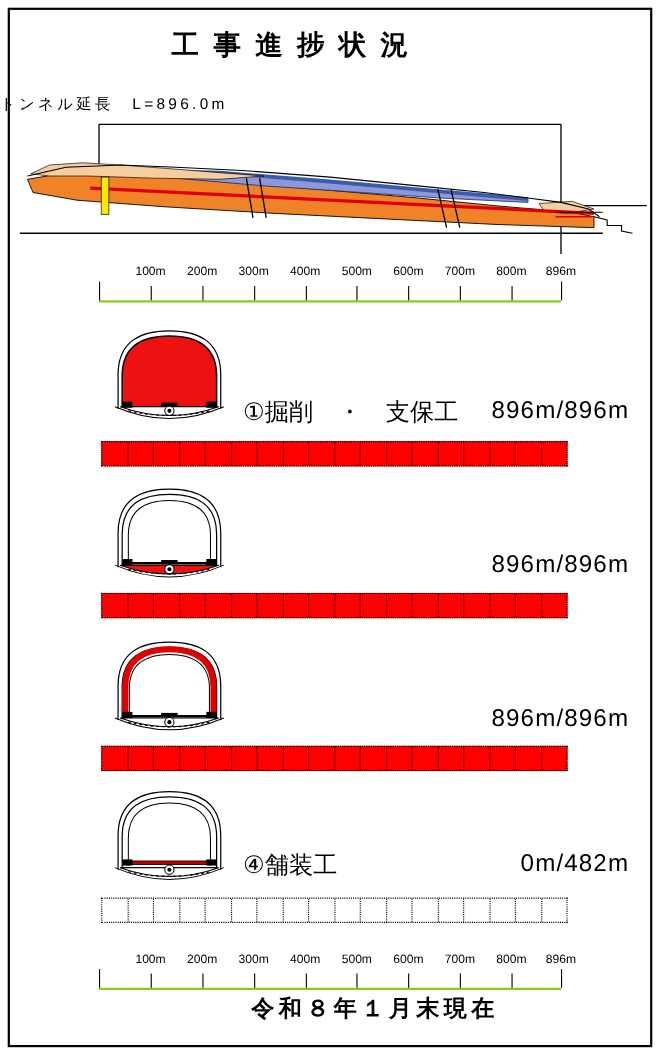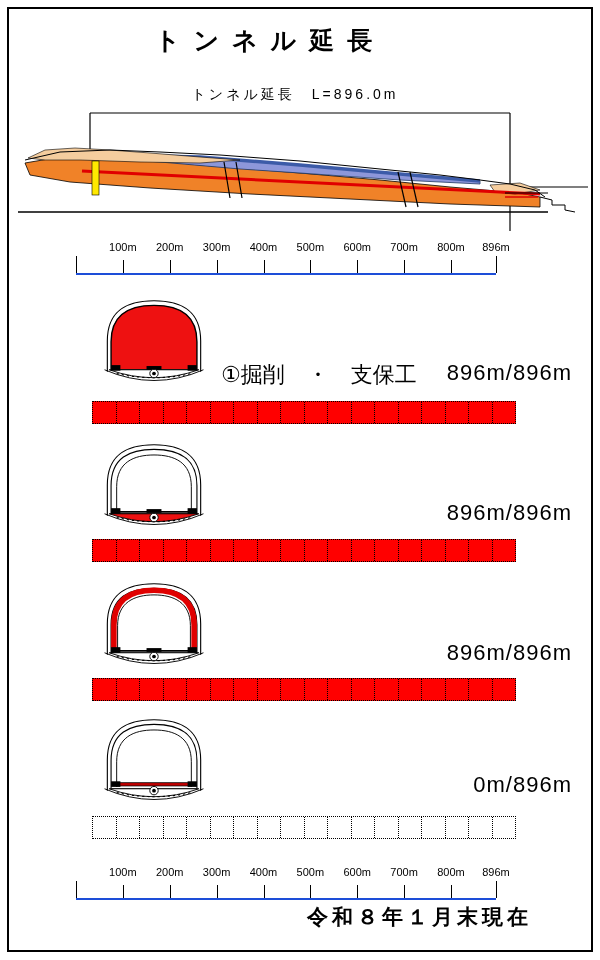--- a/index.html
+++ b/index.html
@@ -2,48 +2,48 @@
 <html><head>
 <meta charset="utf-8">
 <style>
   html,body{margin:0;padding:0;background:#fff;}
   .page{position:relative;width:600px;height:960px;background:#fff;overflow:hidden;
         font-family:"Liberation Sans","DejaVu Sans",sans-serif;color:#000;}
   .frame{position:absolute;left:7px;top:7px;right:7px;bottom:8px;border:2px solid #000;}
   .title{position:absolute;top:24px;left:0;width:600px;box-sizing:border-box;padding-right:60px;
          text-align:center;font-size:25px;font-weight:bold;letter-spacing:13px;}
   .subtitle{position:absolute;top:86px;left:0;width:600px;box-sizing:border-box;padding-right:10px;
-         text-align:center;font-size:14px;letter-spacing:3px;}
+         text-align:left;font-size:14px;letter-spacing:3px;}
   .profile{position:absolute;left:0;top:105px;}
   
-  .ruler{position:absolute;left:76px;width:420px;height:30px;border-bottom:2px solid #1d4ed8;}
+  .ruler{position:absolute;left:90px;width:420px;height:30px;border-bottom:2px solid #84cc16;}
   .ruler-top{top:243px;}
   .ruler-bottom{top:868px;}
   .tick{position:absolute;bottom:0;width:0;height:13px;border-left:1.5px solid #000;}
   .tick.end{height:17px;}
   .tick-label{position:absolute;top:-2px;transform:translateX(-50%);font-size:11px;white-space:nowrap;}
   
   .ticon{position:absolute;left:98px;width:112px;height:95px;}
   .row-label{position:absolute;left:221px;font-size:22px;white-space:nowrap;text-align:right;}
   .row-value{position:absolute;right:28px;font-size:22px;white-space:nowrap;letter-spacing:1px;}
   .bar{position:absolute;left:92px;width:424px;height:23px;box-sizing:border-box;
        border:1.5px dotted #000;display:flex;background:#fff;}
   .seg{flex:1;border-right:1px dotted #000;}
   .seg:last-child{border-right:none;}
   .footer{position:absolute;top:903px;left:0;width:532px;box-sizing:border-box;padding-left:150px;
-          text-align:right;font-size:21px;font-weight:600;letter-spacing:4px;}
+          text-align:center;font-size:21px;font-weight:600;letter-spacing:4px;}
   svg .thin{stroke:#000;fill:none;stroke-width:1;}
 </style>
 </head>
 <body>
 
 <div class="page">
   <div class="frame"></div>
 
-  <div class="title">トンネル延長</div>
+  <div class="title">工事進捗状況</div>
   <div class="subtitle">トンネル延長　L=896.0m</div>
 
   <svg class="profile" width="600" height="135" viewBox="0 0 600 135">
 
     <g>
       <line x1="90" y1="8" x2="510" y2="8" stroke="#000" stroke-width="1.2"></line>
       <line x1="90" y1="8" x2="90" y2="46" stroke="#000" stroke-width="1.2"></line>
       <line x1="510" y1="8" x2="510" y2="126" stroke="#000" stroke-width="1.2"></line>
     </g>
 
@@ -212,21 +212,22 @@
     <path d="M20,74 V47 C20,21 38,13 60,13 C82,13 100,21 100,47 V74" fill="none" stroke="#000" stroke-width="1"></path>
     <path d="M7,76 Q60,99 113,76" fill="none" stroke="#000" stroke-width="1"></path>
     <path d="M12,76 L108,76 Q60,93 12,76 Z" fill="#fff" stroke="#000" stroke-width="1"></path>
     <path d="M20,80 Q60,89 100,80" fill="none" stroke="#000" stroke-width="1.2" stroke-dasharray="2.5,3"></path>
     <rect x="20" y="69.5" width="80" height="3.5" stroke="#000" stroke-width="0.8" fill="#C00000"></rect>
     <rect x="14" y="68" width="10" height="6" fill="#000"></rect>
       <rect x="96" y="68" width="10" height="6" fill="#000"></rect>
     <circle cx="60" cy="78" r="4.5" fill="#fff" stroke="#000"></circle>
       <circle cx="60" cy="78" r="2" fill="#000"></circle>
   </svg>
-  <div class="row-value" style="top:772px">0m/896m</div>
+  <div class="row-label" style="top:772px">④舗装工</div>
+  <div class="row-value" style="top:772px">0m/482m</div>
   <div class="bar" style="top:816px">
       <span class="seg"></span>
       <span class="seg"></span>
       <span class="seg"></span>
       <span class="seg"></span>
       <span class="seg"></span>
       <span class="seg"></span>
       <span class="seg"></span>
       <span class="seg"></span>
       <span class="seg"></span>

